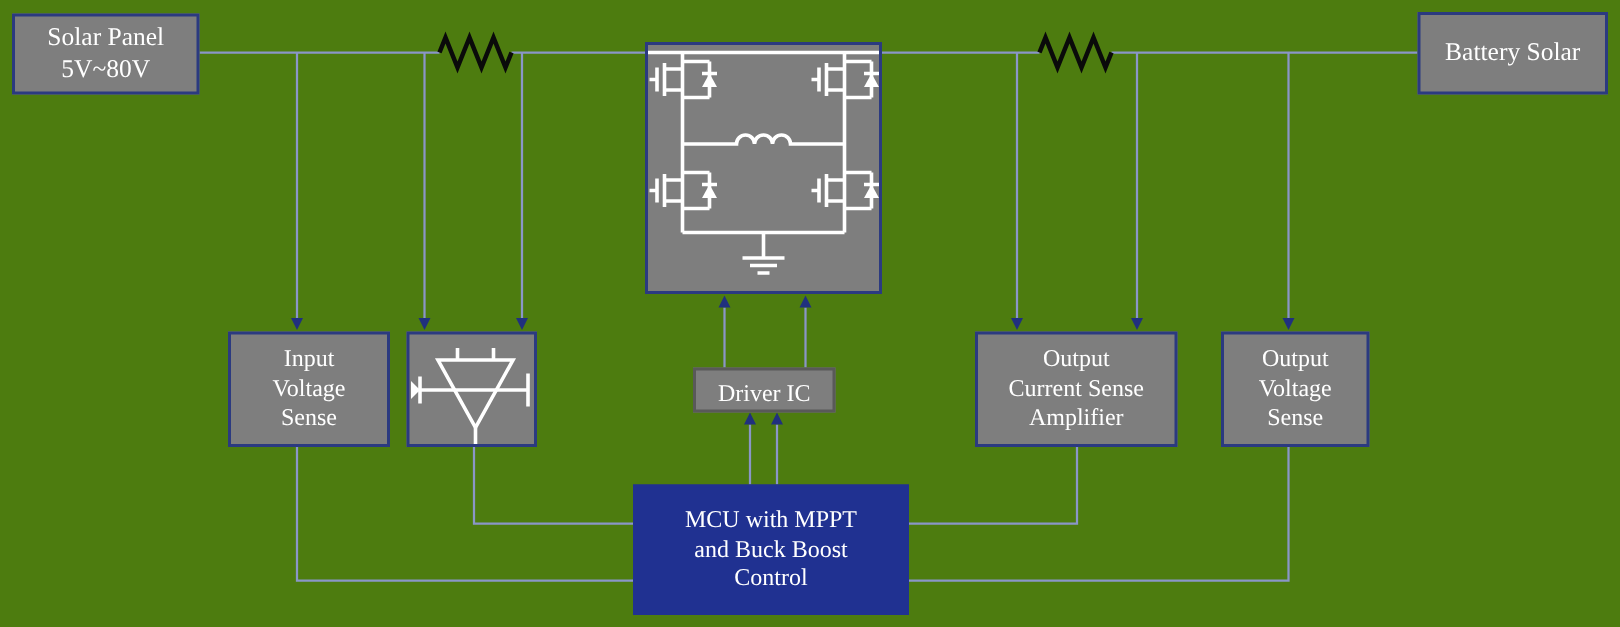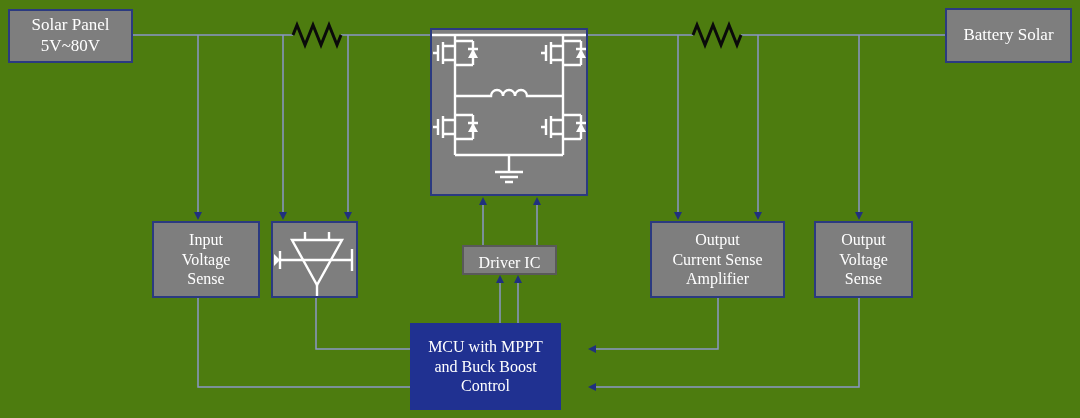--- a/index.html
+++ b/index.html
@@ -142,19 +142,19 @@
 Current Sense
 Amplifier</span>
   </div>
 
   <div class="box" style="left:814px;top:221px;width:99px;height:77px">
     <span>Output
 Voltage
 Sense</span>
   </div>
 
-  <div class="box mcu" style="left:410px;top:323px;width:151px;height:87px">
+  <div class="box mcu" style="left:422px;top:323px;width:184px;height:87px">
     <span>MCU with MPPT
 and Buck Boost
 Control</span>
   </div>
 
 </div>
 
 </body></html>

